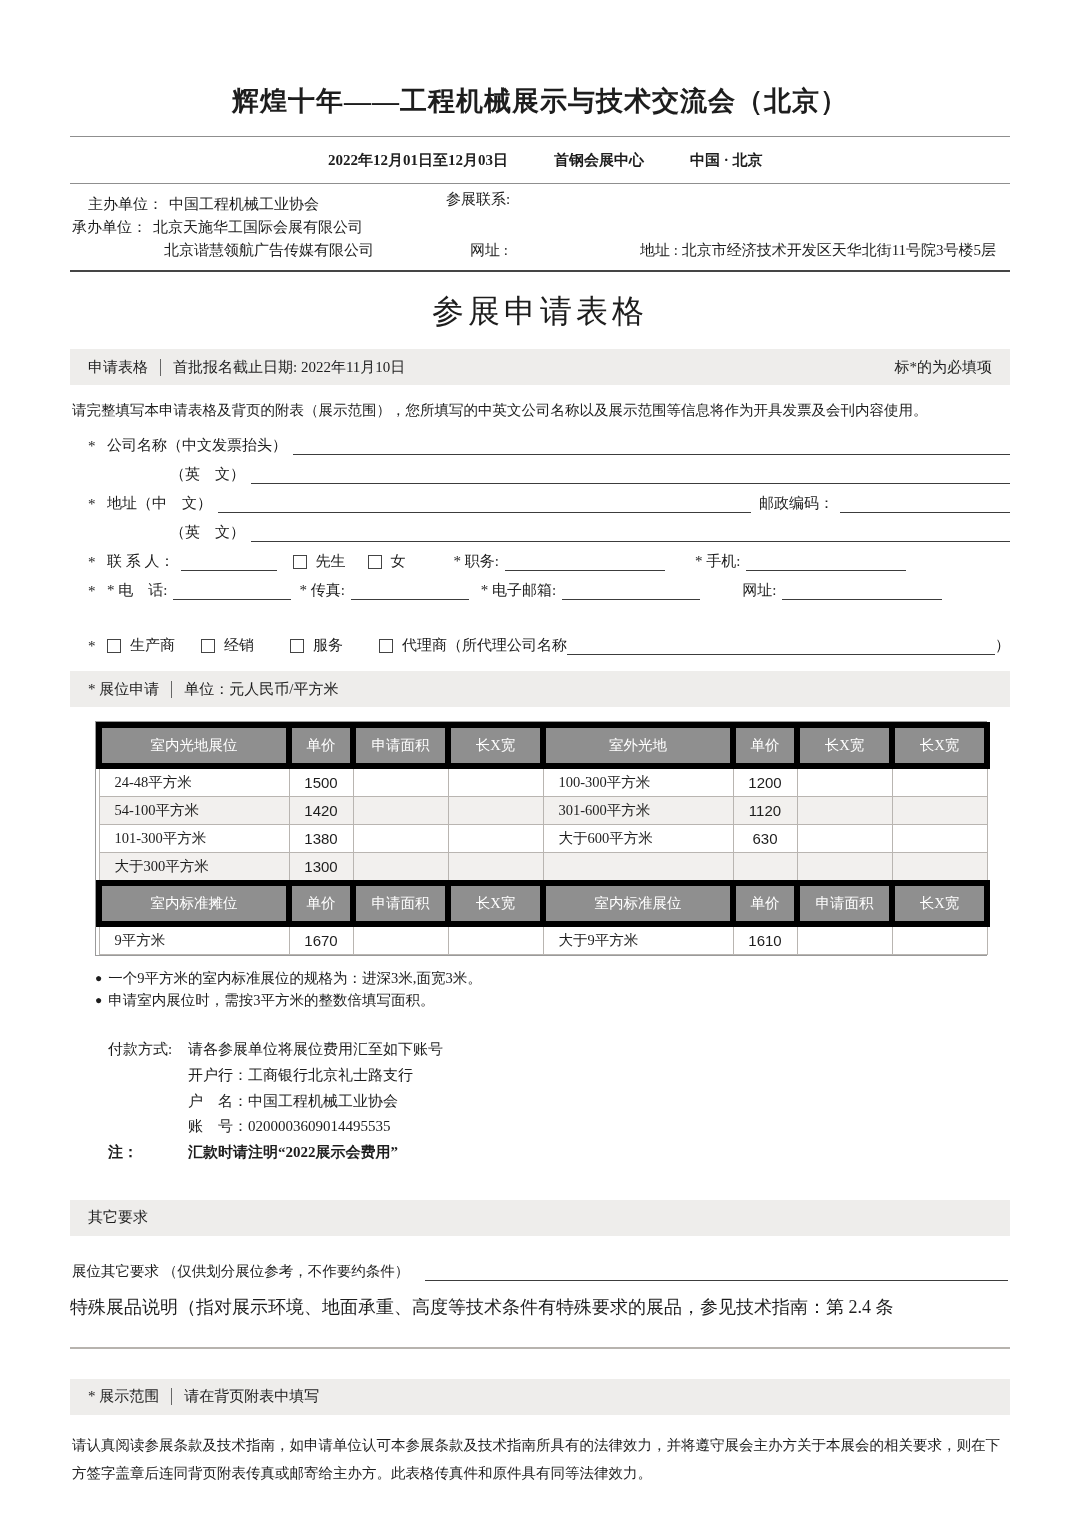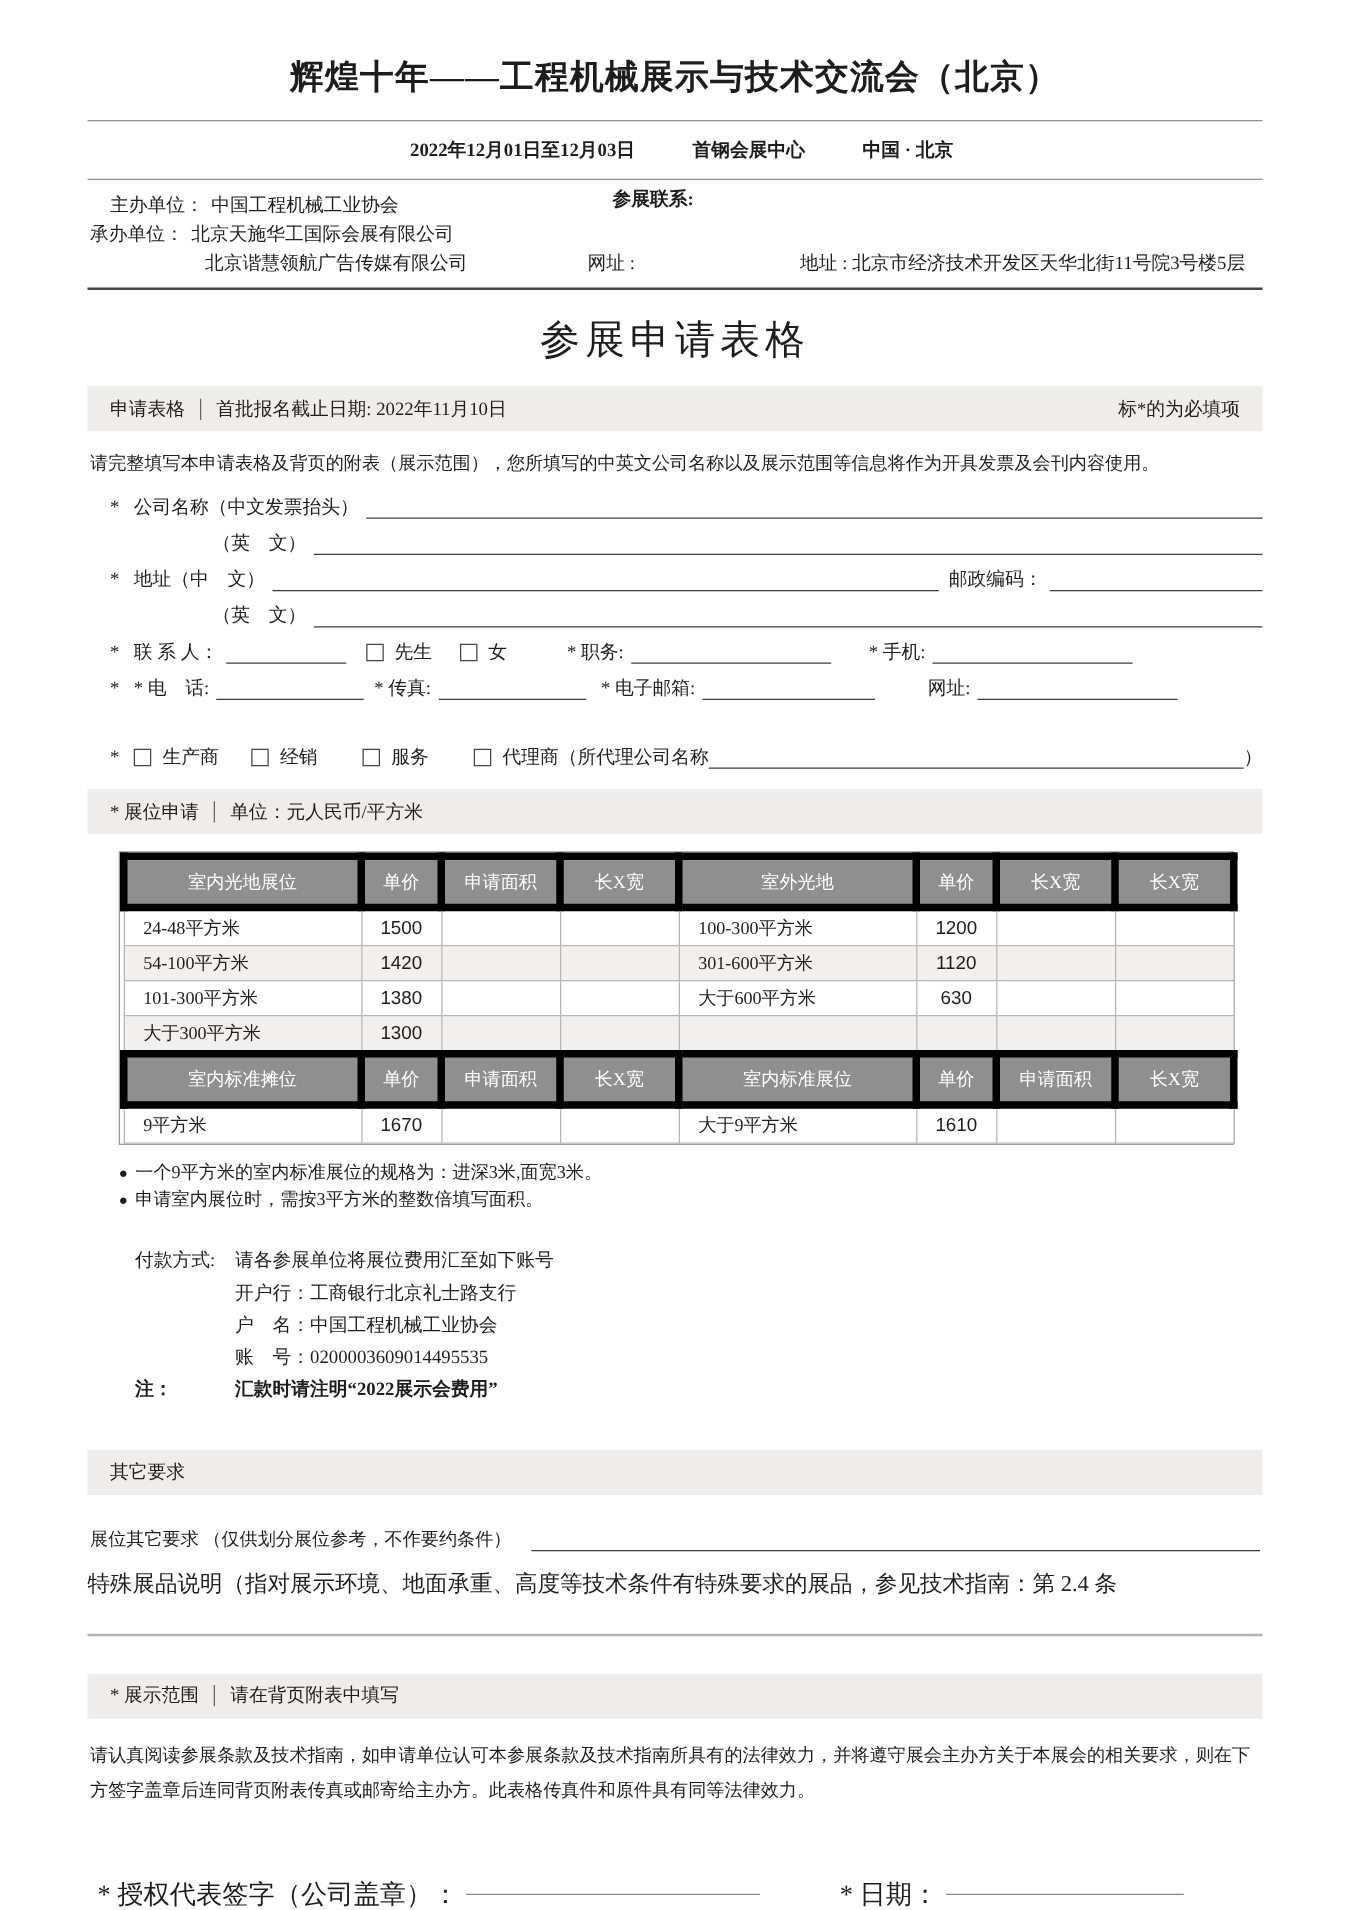--- a/index.html
+++ b/index.html
@@ -3,35 +3,35 @@
 <meta charset="utf-8">
 <style>
   html,body { margin:0; padding:0; background:#ffffff; }
   .page {
     position:relative; width:1080px; height:1528px; margin:0 auto;
     background:#ffffff; color:#1d1d1d; overflow:hidden;
     font-family:"Liberation Serif","DejaVu Serif",serif;
   }
   .content { padding:0 70px; }
 
-  .doc-title { margin:0; padding-top:43px; text-align:center;
+  .doc-title { margin:0; padding-top:83px; text-align:center;
     font-size:27px; font-weight:700; letter-spacing:1px; }
 
   .rule { border:none; border-top:1px solid #8f8f8f; margin:0; }
   .rule-1 { margin-top:17px; }
   .rule-thick { border:none; border-top:2px solid #454545; margin:0; }
 
   .info-band { height:46px; display:flex; align-items:center;
     font-size:15px; font-weight:700; padding-left:258px; gap:46px; }
 
   .org-block { position:relative; height:86px; font-size:15px; }
   .org-host    { position:absolute; left:18px;  top:11px; }
   .org-co1     { position:absolute; left:2px;  top:34px; }
   .org-co2     { position:absolute; left:94px;  top:57px; }
-  .org-contact { position:absolute; left:420px; top:6px; font-weight:700; }
+  .org-contact { position:absolute; left:376px; top:6px; font-weight:400; }
   .org-web     { position:absolute; left:400px; top:57px; }
   .org-addr    { position:absolute; left:570px; top:57px; }
   .lbl-gap { margin-right:6px; }
 
   .form-title { margin:18px 0 15px; text-align:center; font-size:32px;
     font-weight:400; letter-spacing:4px; }
 
   .bar { background:#eeedeb; height:36px; display:flex; align-items:center;
     padding:0 18px; font-size:15px; }
   .vdiv { width:1px; align-self:center; height:17px; background:#666; margin:0 12px; flex:0 0 1px; }

